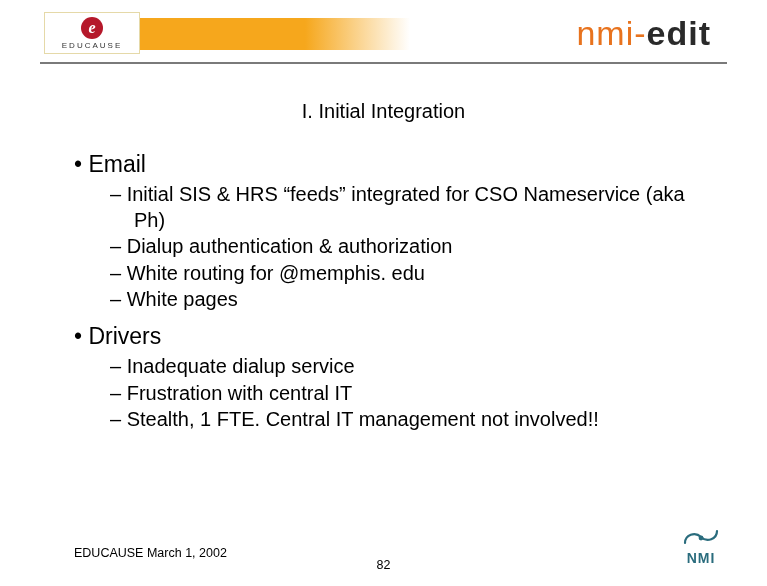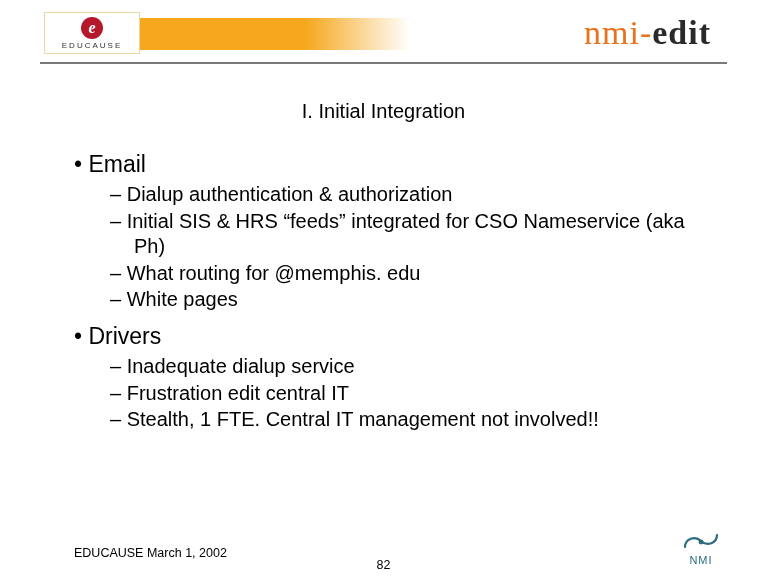--- a/index.html
+++ b/index.html
@@ -58,21 +58,21 @@
     height: 32px;
     background: linear-gradient(to right, #f6a71c 0%, #f6a71c 70%, rgba(246,167,28,0) 100%);
     z-index: 1;
   }
   .nmi-edit {
     position: absolute;
     right: 56px;
     top: 14px;
     font-size: 34px;
     letter-spacing: 1px;
-    font-family: Liberation Serif, serif;
+    font-family: Liberation Sans, sans-serif;
   }
   .nmi-edit .orange { color: #e8731e; font-weight: 400; }
   .nmi-edit .dark { color: #2a2a2a; font-weight: 700; }
   .header-rule {
     position: absolute;
     left: 40px;
     right: 40px;
     top: 62px;
     height: 2px;
     background: #7a7a7a;
@@ -135,22 +135,22 @@
     right: 48px;
     bottom: 6px;
     text-align: center;
   }
   .nmi-swirl {
     width: 36px;
     height: 18px;
     margin: 0 auto;
   }
   .nmi-text {
-    font-size: 11px;
-    font-weight: normal;
+    font-size: 14px;
+    font-weight: bold;
     color: #2a6c7d;
     letter-spacing: 1px;
   }
 </style>
 </head>
 <body>
 
 <div class="header-bar">
   <div class="orange-bar"></div>
   <div class="educause-badge">
@@ -161,28 +161,28 @@
     <span class="orange">nmi-</span><span class="dark">edit</span>
   </div>
   <div class="header-rule"></div>
 </div>
 
 <div class="slide-title">I. Initial Integration</div>
 
 <div class="content">
 
   <div class="l1">Email</div>
+  <div class="l2">Initial SIS &amp; HRS “feeds” integrated for CSO Nameservice (aka Ph)</div>
   <div class="l2">Dialup authentication &amp; authorization</div>
-  <div class="l2">Initial SIS &amp; HRS “feeds” integrated for CSO Nameservice (aka Ph)</div>
-  <div class="l2">What routing for @memphis. edu</div>
+  <div class="l2">White routing for @memphis. edu</div>
   <div class="l2">White pages</div>
 
   <div class="l1 block2">Drivers</div>
   <div class="l2">Inadequate dialup service</div>
-  <div class="l2">Frustration edit central IT</div>
+  <div class="l2">Frustration with central IT</div>
 
   <div class="l2">Stealth, 1 FTE. Central IT management not involved!!</div>
 
 </div>
 
 <div class="footer">
   <div class="footer-left">EDUCAUSE March 1, 2002</div>
   <div class="footer-center">
     <br>
     <span>82</span>

